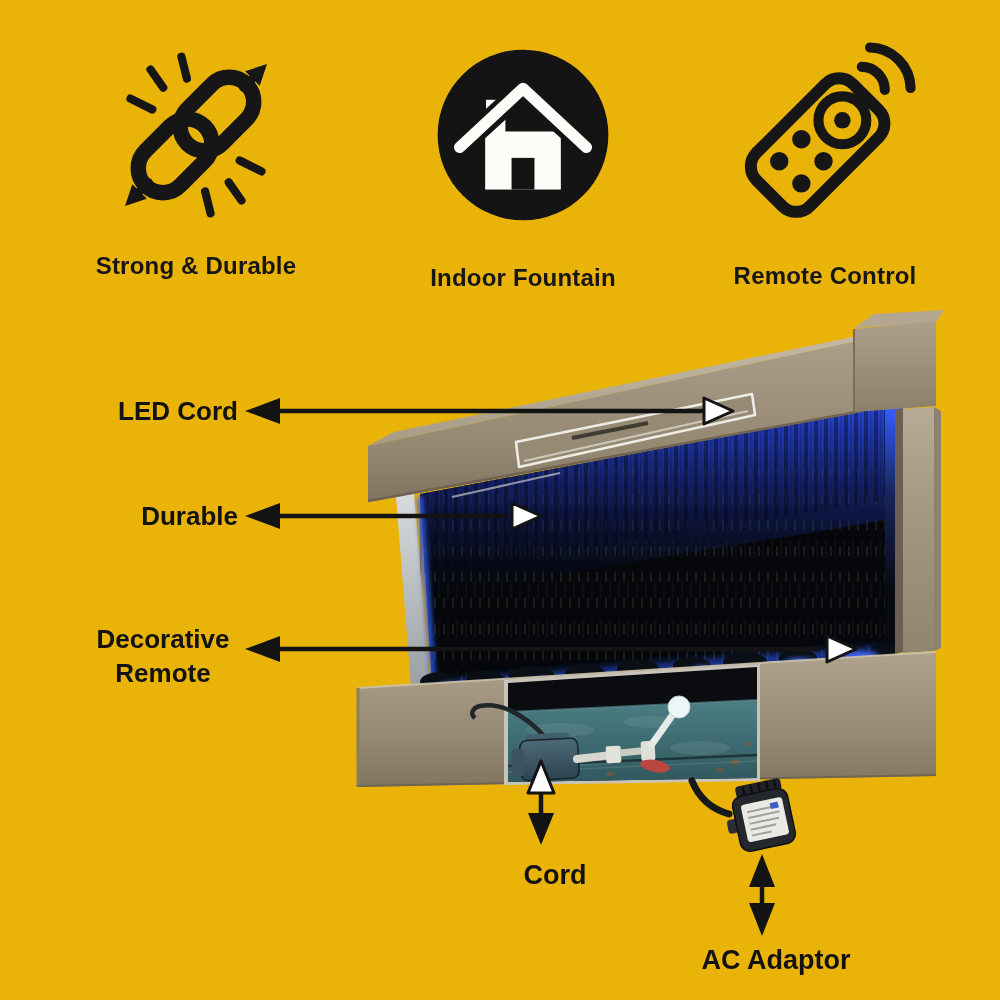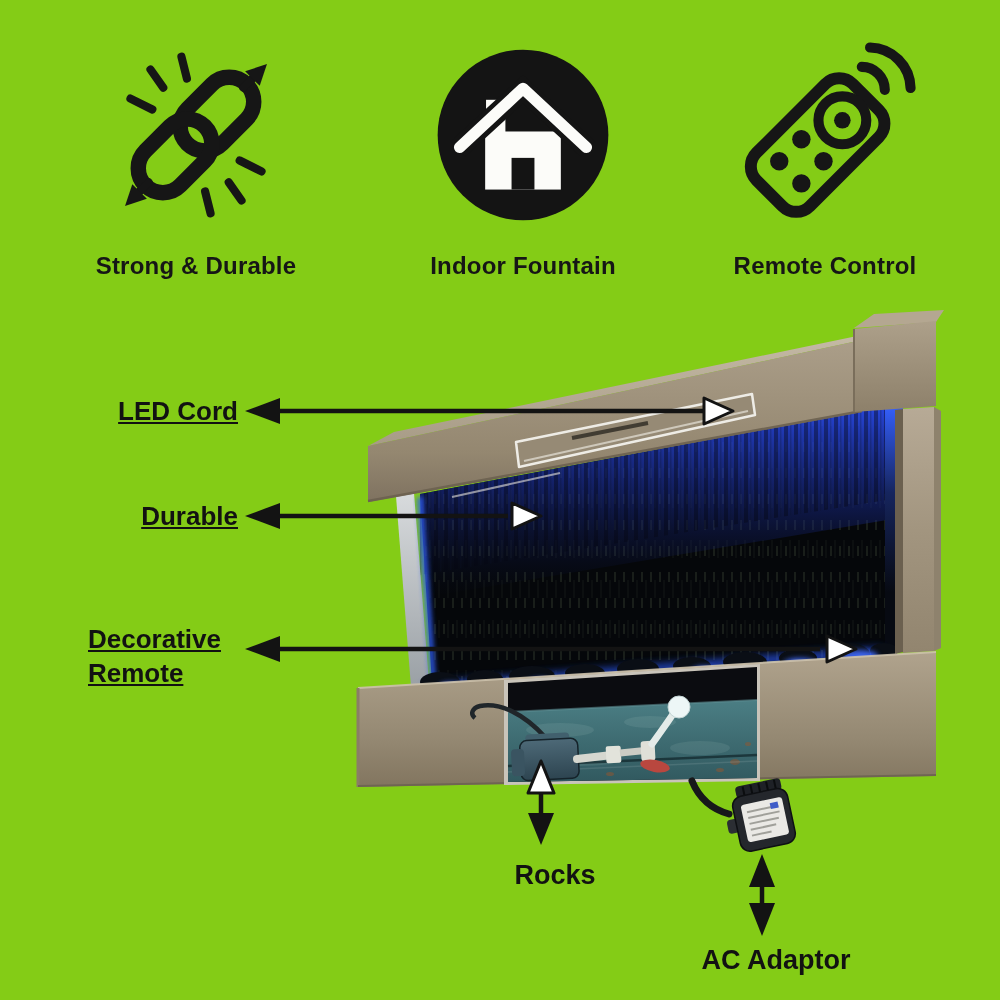--- a/index.html
+++ b/index.html
@@ -1,29 +1,29 @@
 <!DOCTYPE html>
 <html><head>
 <meta charset="utf-8">
 <style>
   html,body{margin:0;padding:0;background:#ffffff;}
   .canvas{
-    position:relative;width:1000px;height:1000px;background:#84cc16;overflow:hidden;
+    position:relative;width:1000px;height:1000px;background:#eab308;overflow:hidden;
     font-family:"Liberation Sans",sans-serif;color:#111;
   }
   .feature{position:absolute;width:260px;text-align:center;}
   .feature svg{display:block;margin:0 auto;}
   .feature-label{
     font-weight:bold;font-size:24px;letter-spacing:.2px;color:#161616;line-height:28px;
   }
   .callout-label{
     position:absolute;font-weight:bold;font-size:26px;color:#121212;line-height:28px;
     white-space:nowrap;
   }
-  .callout-label.right{text-align:left;text-decoration:underline;}
+  .callout-label.right{text-align:center;}
   .callout-label.center{text-align:center;white-space:normal;}
   #rocks-label{white-space:normal;width:150px;line-height:34px;}
   .layer{position:absolute;left:0;top:0;width:1000px;height:1000px;pointer-events:none;}
 </style>
 </head>
 <body>
 
 <div class="canvas">
 
   <header>
@@ -54,40 +54,40 @@
 
     <div class="feature" style="left:393px;top:47px;">
       <svg width="176" height="176" viewBox="0 0 200 200">
         <circle cx="100" cy="100" r="97" fill="#141414"></circle>
         <rect x="58" y="60" width="22" height="48" fill="#fcfcf9"></rect>
         <rect x="57" y="96" width="86" height="66" fill="#fcfcf9"></rect>
         <path d="M26,116 L100,48 L174,116" stroke="#141414" stroke-width="24" fill="none"></path>
         <path d="M28,114 L100,47 L172,114" stroke="#fcfcf9" stroke-width="13" fill="none" stroke-linecap="round" stroke-linejoin="round"></path>
         <rect x="87" y="126" width="26" height="36" fill="#141414"></rect>
       </svg>
-      <div class="feature-label" style="margin-top:29px;">Indoor Fountain</div>
+      <div class="feature-label" style="margin-top:41px;">Indoor Fountain</div>
     </div>
 
     <div class="feature" style="left:695px;top:42px;">
       <svg width="184" height="184" viewBox="0 0 200 200">
         <g transform="translate(92,112) rotate(45)">
           <rect x="-41" y="-74" width="82" height="148" rx="21" stroke="#161616" stroke-width="13" fill="none"></rect>
           <circle cx="0" cy="-38" r="26" stroke="#161616" stroke-width="11" fill="none"></circle>
           <circle cx="0" cy="-38" r="9" fill="#161616"></circle>
           <circle cx="-17" cy="8" r="10" fill="#161616"></circle>
           <circle cx="17" cy="8" r="10" fill="#161616"></circle>
           <circle cx="-17" cy="42" r="10" fill="#161616"></circle>
           <circle cx="17" cy="42" r="10" fill="#161616"></circle>
         </g>
         <g stroke="#161616" stroke-width="11" stroke-linecap="round" fill="none">
           <path d="M140,27 A25,25 0 0 1 165,52"></path>
           <path d="M149,6 A45,45 0 0 1 193,50"></path>
         </g>
       </svg>
-      <div class="feature-label" style="margin-top:26px;">Remote Control</div>
+      <div class="feature-label" style="margin-top:36px;">Remote Control</div>
     </div>
   </header>
 
   <main>
 
     <svg class="layer" viewBox="0 0 1000 1000">
       <defs>
         <linearGradient id="gTop" x1="0" y1="0" x2="0" y2="1">
           <stop offset="0" stop-color="#c6bba7"></stop>
             <stop offset="1" stop-color="#a79b86"></stop>
@@ -295,16 +295,16 @@
           <line x1="762" y1="884" x2="762" y2="906" stroke-width="4.5"></line>
           <polygon points="762,854 775,887 749,887" fill="#131313" stroke="none"></polygon>
           <polygon points="762,936 775,903 749,903" fill="#131313" stroke="none"></polygon>
         </g>
       </g>
     </svg>
 
     <div class="callout-label right" style="right:762px;top:397px;">LED Cord</div>
     <div class="callout-label right" style="right:762px;top:502px;">Durable</div>
     <div class="callout-label right" id="rocks-label" style="right:762px;top:622px;">Decorative Remote</div>
-    <div class="callout-label center" style="left:500px;top:861px;width:110px;font-size:27px;">Rocks</div>
+    <div class="callout-label center" style="left:500px;top:861px;width:110px;font-size:27px;">Cord</div>
     <div class="callout-label center" style="left:676px;top:946px;width:200px;font-size:27px;">AC Adaptor</div>
   </main>
 </div>
 
 </body></html>

